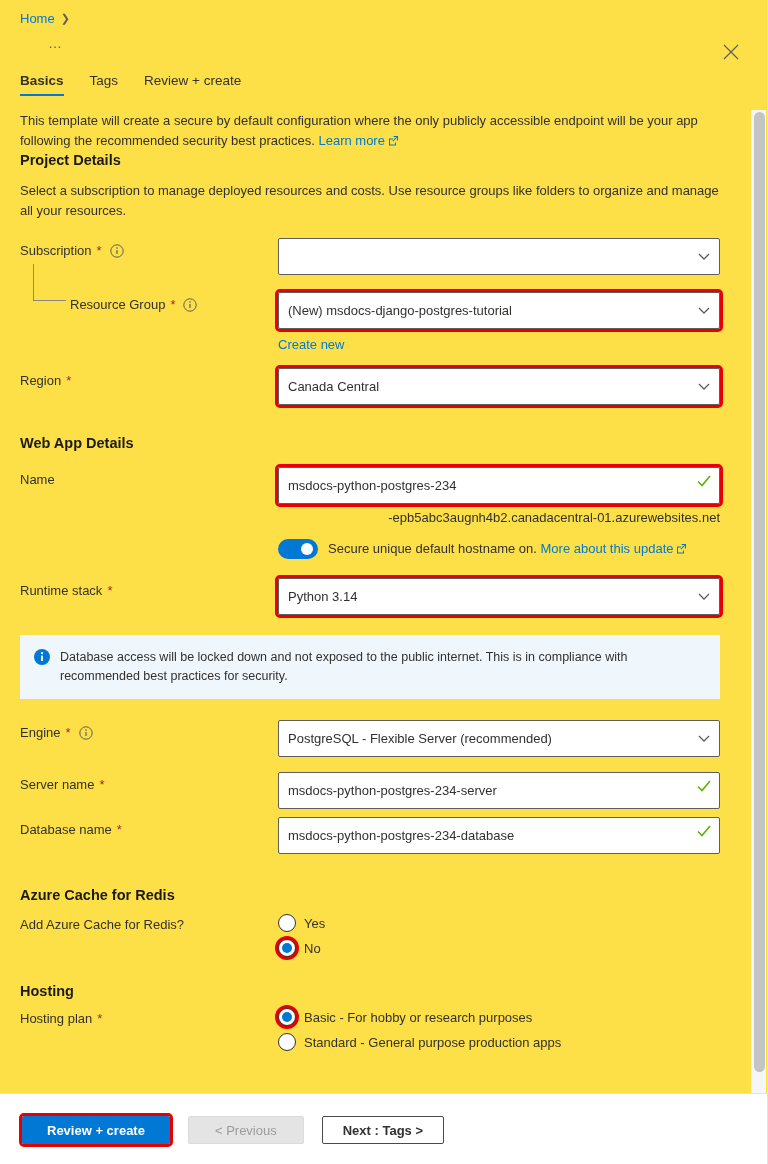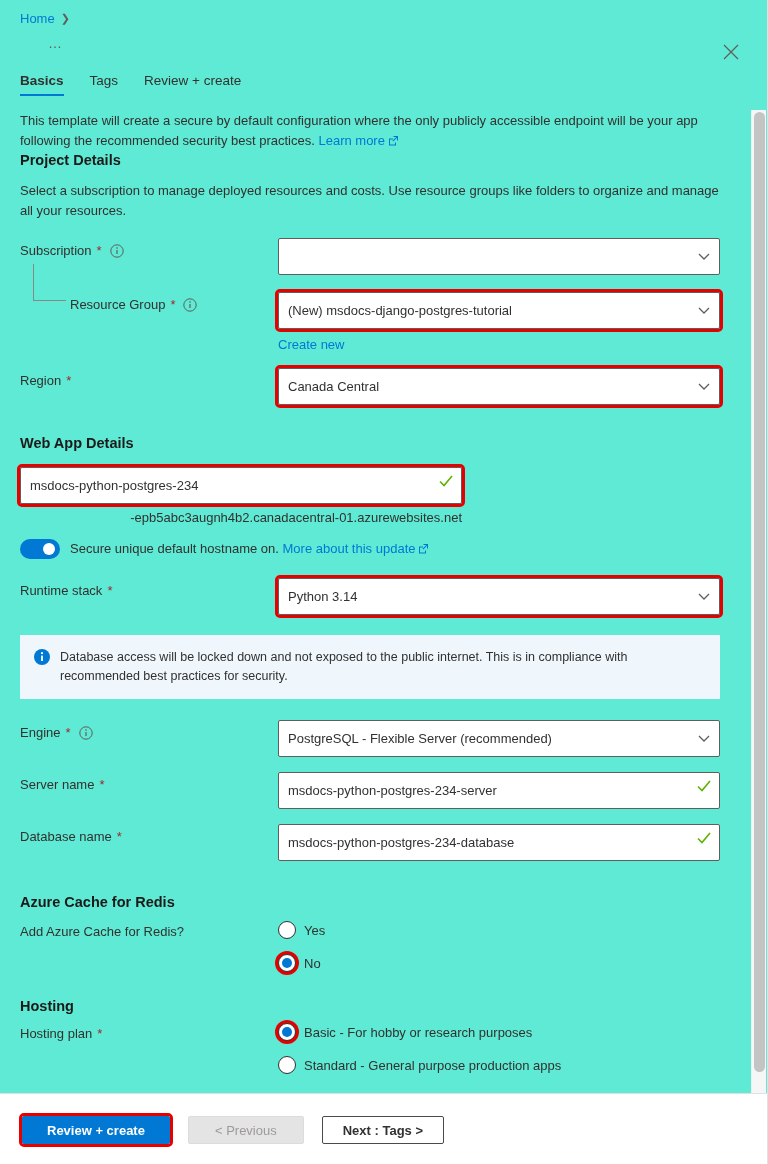--- a/index.html
+++ b/index.html
@@ -1,18 +1,18 @@
 <!DOCTYPE html>
 <html><head>
 <meta charset="utf-8">
 <style>
   * { margin:0; padding:0; box-sizing:border-box; }
   html,body { background:#fff; }
   body { font-family:"Liberation Sans", sans-serif; color:#323130; }
-  .page { position:relative; width:768px; height:1164px; background:#5eead4; overflow:hidden; border-right:1px solid #e1e1e1; }
+  .page { position:relative; width:768px; height:1164px; background:#fde047; overflow:hidden; border-right:1px solid #e1e1e1; }
   .content { position:absolute; top:0; left:20px; width:700px; }
 
   
   .breadcrumb { padding-top:11px; font-size:13px; display:flex; align-items:center; gap:6px; }
   .breadcrumb a { color:#0078d4; text-decoration:none; cursor:pointer; }
   .crumb-chev { color:#605e5c; font-size:11px; }
   .titlebar { margin-top:9px; display:flex; align-items:center; }
   .title { font-size:25px; font-weight:700; color:#1b1a19; letter-spacing:-0.2px; }
   .more-dots { margin-left:28px; color:#605e5c; font-size:14px; letter-spacing:1px; cursor:pointer; }
   .close-x { position:absolute; top:44px; right:28px; width:16px; height:16px; cursor:pointer; }
@@ -61,21 +61,21 @@
   .toggle { width:40px; height:20px; border-radius:10px; background:#0078d4; position:relative; cursor:pointer; flex:none; }
   .toggle .knob { position:absolute; top:4px; right:5px; width:12px; height:12px; border-radius:50%; background:#fff; }
   .toggle-text { font-size:13px; }
   .toggle-text a { color:#0078d4; text-decoration:none; cursor:pointer; }
 
   .banner { margin-top:20px; width:700px; background:#eff6fc; display:flex; gap:10px; padding:13px 14px; }
   .banner-icon { flex:none; margin-top:1px; }
   .banner-text { font-size:12.5px; line-height:19px; max-width:620px; }
 
   
-  .radio-group { display:flex; flex-direction:column; gap:15px; padding-top:2px; }
+  .radio-group { display:flex; flex-direction:column; gap:7px; padding-top:2px; }
   .radio-opt { display:flex; align-items:center; gap:8px; font-size:13px; cursor:pointer; }
   .radio { width:18px; height:18px; border:1px solid #323130; border-radius:50%; background:#fff; position:relative; flex:none; }
   .radio.checked::after { content:""; position:absolute; inset:3px; border-radius:50%; background:#0078d4; }
   .radio.ring { box-shadow:0 0 0 3px #e60000; }
 
   
   .footer { position:absolute; left:0; right:0; top:1093px; height:71px; background:#fff; border-top:1px solid #e1e1e1; }
   .footer-btns { display:flex; align-items:center; gap:18px; padding:22px 0 0 22px; }
   .btn { height:28px; font-size:13px; display:inline-flex; align-items:center; justify-content:center;
          border-radius:2px; cursor:pointer; font-family:"Liberation Sans",sans-serif; }
@@ -175,20 +175,23 @@
                   <path d="M1 1l5 5 5-5" fill="none" stroke="#605e5c" stroke-width="1.3"></path>
                 </svg></span>
           </div>
         </div>
       </div>
     </div>
 
     <h3 class="section-h" style="margin-top:30px">Web App Details</h3>
 
     <div class="row" style="margin-top:16px">
+      <div class="label-cell">
+          <span>Name</span>
+        </div>
       <div class="control">
         <div class="input-wrap">
           <input class="field ann" value="msdocs-python-postgres-234" style="">
           <span class="check"><svg width="14" height="12" viewBox="0 0 14 12">
                 <path d="M1 6.5l4 4L13 1" fill="none" stroke="#5db300" stroke-width="1.6"></path>
               </svg></span>
         </div>
         <div class="hostname-line" style="margin-left:0">-epb5abc3augnh4b2.canadacentral-01.azurewebsites.net</div>
         <div class="toggle-row" style="margin-left:0">
           <span class="toggle">
@@ -258,21 +261,21 @@
       <div class="control">
         <div class="input-wrap">
           <input class="field" value="msdocs-python-postgres-234-server" style="">
           <span class="check"><svg width="14" height="12" viewBox="0 0 14 12">
                 <path d="M1 6.5l4 4L13 1" fill="none" stroke="#5db300" stroke-width="1.6"></path>
               </svg></span>
         </div>
       </div>
     </div>
 
-    <div class="row" style="margin-top:15px">
+    <div class="row" style="margin-top:8px">
       <div class="label-cell">
         <span>Database name</span>
           <span class="req">*</span>
       </div>
       <div class="control">
         <div class="input-wrap">
           <input class="field" value="msdocs-python-postgres-234-database" style="">
           <span class="check"><svg width="14" height="12" viewBox="0 0 14 12">
                 <path d="M1 6.5l4 4L13 1" fill="none" stroke="#5db300" stroke-width="1.6"></path>
               </svg></span>

